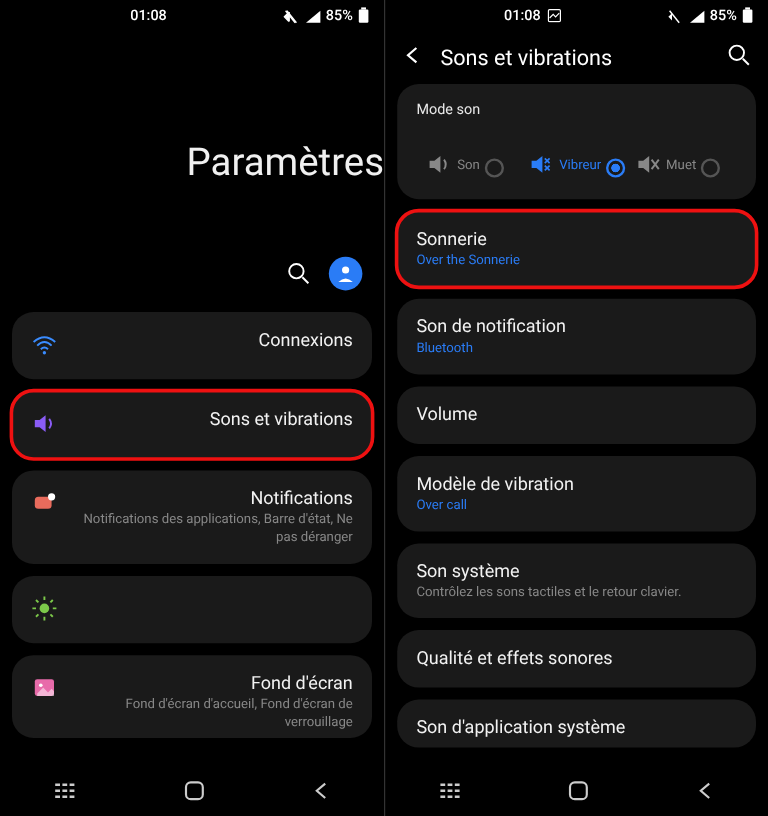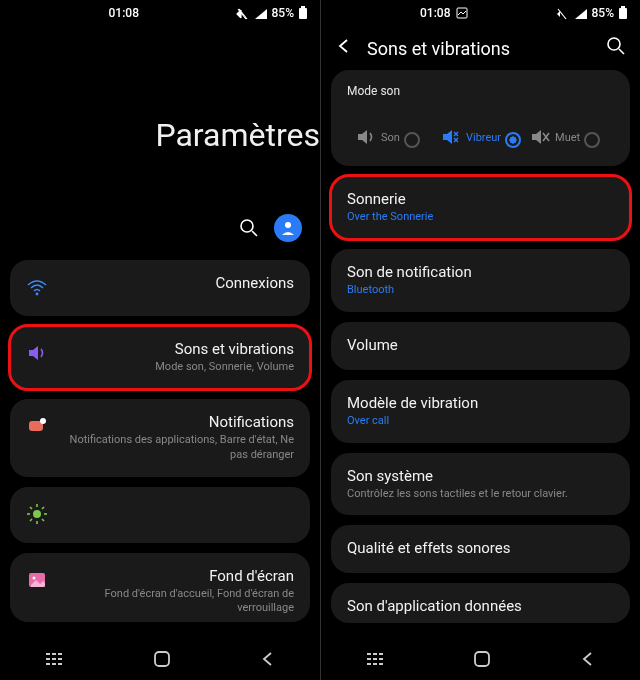--- a/index.html
+++ b/index.html
@@ -212,21 +212,20 @@
 
     <div class="card with-icon highlight">
       <div class="card-icon">
         <svg width="22" height="22" viewBox="0 0 22 22">
             <path d="M3 8 L7 8 L12 4 L12 18 L7 14 L3 14 Z" fill="#8a5cf6"></path>
             <path d="M15 7 Q18 11 15 15" stroke="#8a5cf6" stroke-width="1.6" fill="none"></path>
           </svg>
       </div>
       <div class="card-body">
         <div class="card-title">Sons et vibrations</div>
-        <div class="card-sub">Mode son, Sonnerie, Volume</div>
       </div>
     </div>
 
     <div class="card with-icon">
       <div class="card-icon">
         <svg width="22" height="22" viewBox="0 0 22 22">
             <rect x="3" y="6" width="14" height="10" rx="3" fill="#e86b5c"></rect>
             <circle cx="17" cy="6" r="3" fill="#fff"></circle>
           </svg>
       </div>
@@ -393,21 +392,21 @@
     <div class="card">
       <div class="card-title">Son système</div>
       <div class="card-sub">Contrôlez les sons tactiles et le retour clavier.</div>
     </div>
 
     <div class="card">
       <div class="card-title">Qualité et effets sonores</div>
     </div>
 
     <div class="card cut-bottom">
-      <div class="card-title">Son d'application données</div>
+      <div class="card-title">Son d'application système</div>
 
     </div>
   </div>
 
   <div class="navbar">
     <div>
         <svg width="20" height="16" viewBox="0 0 20 16">
           <line x1="2" y1="3" x2="6" y2="3" stroke="#ccc" stroke-width="2"></line>
           <line x1="2" y1="8" x2="6" y2="8" stroke="#ccc" stroke-width="2"></line>
           <line x1="2" y1="13" x2="6" y2="13" stroke="#ccc" stroke-width="2"></line>

